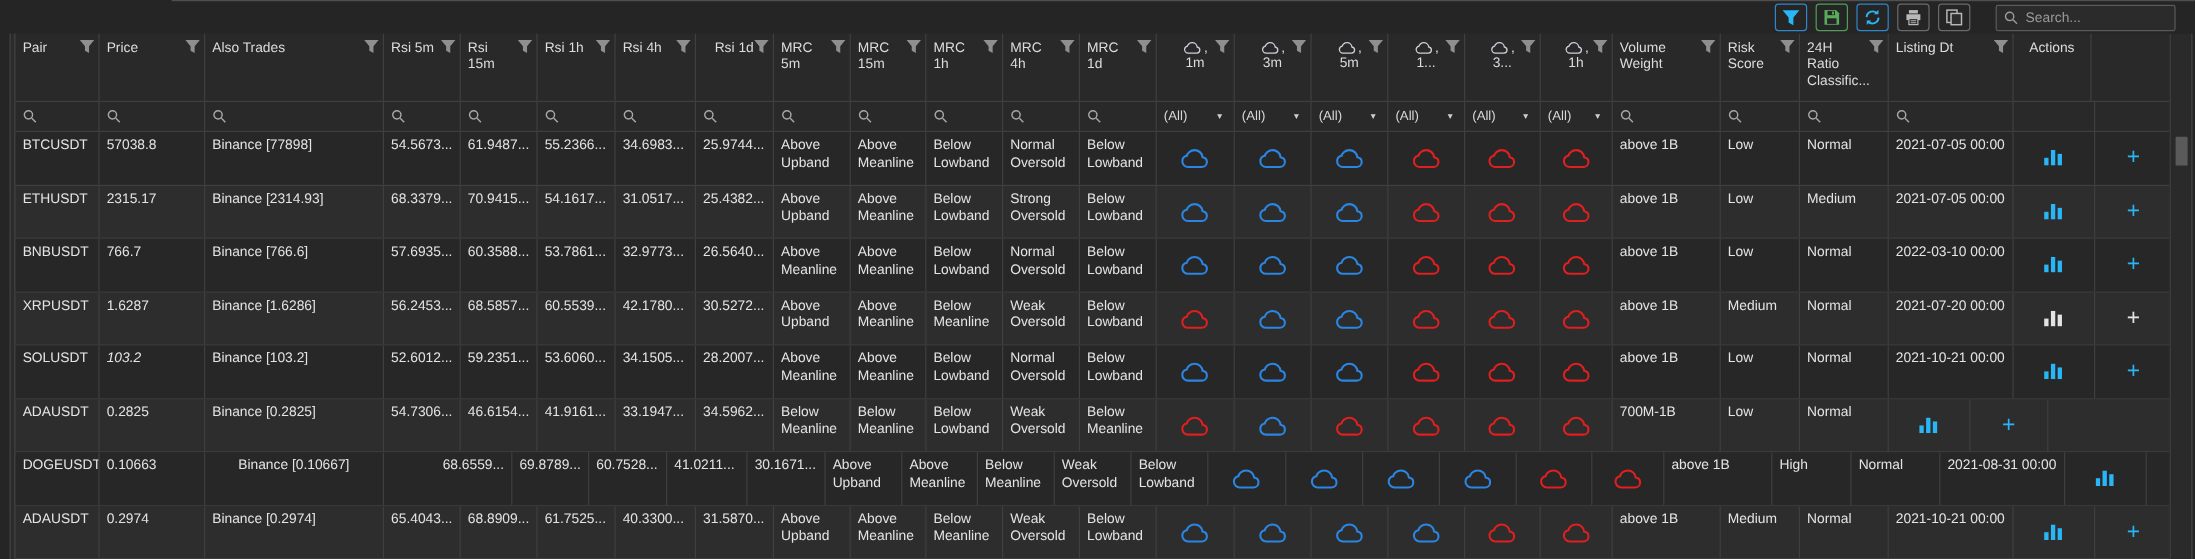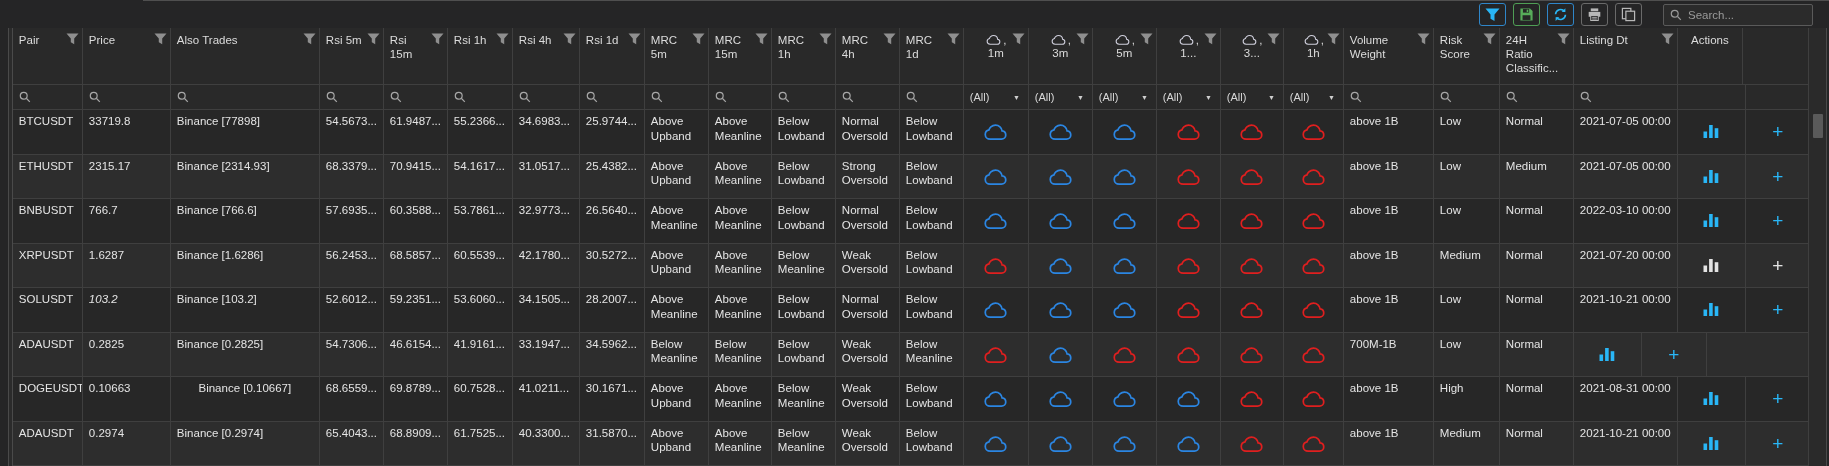--- a/index.html
+++ b/index.html
@@ -159,21 +159,21 @@
             </svg></span>
         </div>
         <div class="hcell" style="width: 67px;">
           <div class="lines">
             <span>Rsi 4h</span>
           </div>
           <span class="funnel"><svg viewBox="0 0 15 14" width="13" height="12">
               <path d="M0.5 0.5 H14.5 L9.5 6.5 V13 L5.5 10.8 V6.5 Z" fill="#8f8f8f"></path>
             </svg></span>
         </div>
-        <div class="hcell" style="width: 65px;">
+        <div class="hcell" style="width: 65px; text-align: center;">
           <div class="lines">
             <span>Rsi 1d</span>
           </div>
           <span class="funnel"><svg viewBox="0 0 15 14" width="13" height="12">
               <path d="M0.5 0.5 H14.5 L9.5 6.5 V13 L5.5 10.8 V6.5 Z" fill="#8f8f8f"></path>
             </svg></span>
         </div>
         <div class="hcell" style="width: 64px;">
           <div class="lines">
             <span>MRC</span>
@@ -471,21 +471,21 @@
               <circle cx="5.5" cy="5.5" r="4" fill="none" stroke="#a8a8a8" stroke-width="1.4"></circle>
               <line x1="8.8" y1="8.8" x2="12.6" y2="12.6" stroke="#a8a8a8" stroke-width="1.4"></line>
             </svg></span>
         </div>
         <div class="fcell" style="width: 68px;"></div>
         <div class="fcell" style="width: 65px;"></div>
       </div>
     <div class="rows" id="rowsContainer">
         <div class="row">
           <div class="cell nowrap" style="width: 70px;">BTCUSDT</div>
-          <div class="cell nowrap" style="width: 88px;">33719.8</div>
+          <div class="cell nowrap" style="width: 88px;">57038.8</div>
           <div class="cell nowrap" style="width: 149px;">Binance [77898]</div>
           <div class="cell nowrap" style="width: 64px;">54.5673...</div>
           <div class="cell nowrap" style="width: 64px;">61.9487...</div>
           <div class="cell nowrap" style="width: 65px;">55.2366...</div>
           <div class="cell nowrap" style="width: 67px;">34.6983...</div>
           <div class="cell nowrap" style="width: 65px;">25.9744...</div>
           <div class="cell" style="width: 64px;">Above Upband</div>
           <div class="cell" style="width: 63px;">Above Meanline</div>
           <div class="cell" style="width: 64px;">Below Lowband</div>
           <div class="cell" style="width: 64px;">Normal Oversold</div>
@@ -826,21 +826,21 @@
               </svg></span>
           </div>
           <div class="cell c" style="width: 65px;">
             <span class="plus" style="color:#29b6f6">+</span>
           </div>
         </div>
         <div class="row">
           <div class="cell nowrap" style="width: 70px;">DOGEUSDT</div>
           <div class="cell nowrap" style="width: 88px;">0.10663</div>
           <div class="cell nowrap" style="width: 149px; text-align: center;">Binance [0.10667]</div>
-          <div class="cell nowrap" style="width: 64px;">68.6559...</div>
+          <div class="cell nowrap" style="width: 64px; margin-left: 43px;">68.6559...</div>
           <div class="cell nowrap" style="width: 64px;">69.8789...</div>
           <div class="cell nowrap" style="width: 65px;">60.7528...</div>
           <div class="cell nowrap" style="width: 67px;">41.0211...</div>
           <div class="cell nowrap" style="width: 65px;">30.1671...</div>
           <div class="cell" style="width: 64px;">Above Upband</div>
           <div class="cell" style="width: 63px;">Above Meanline</div>
           <div class="cell" style="width: 64px;">Below Meanline</div>
           <div class="cell" style="width: 64px;">Weak Oversold</div>
           <div class="cell" style="width: 64px;">Below Lowband</div>
           <div class="cell c" style="width: 65px;">

